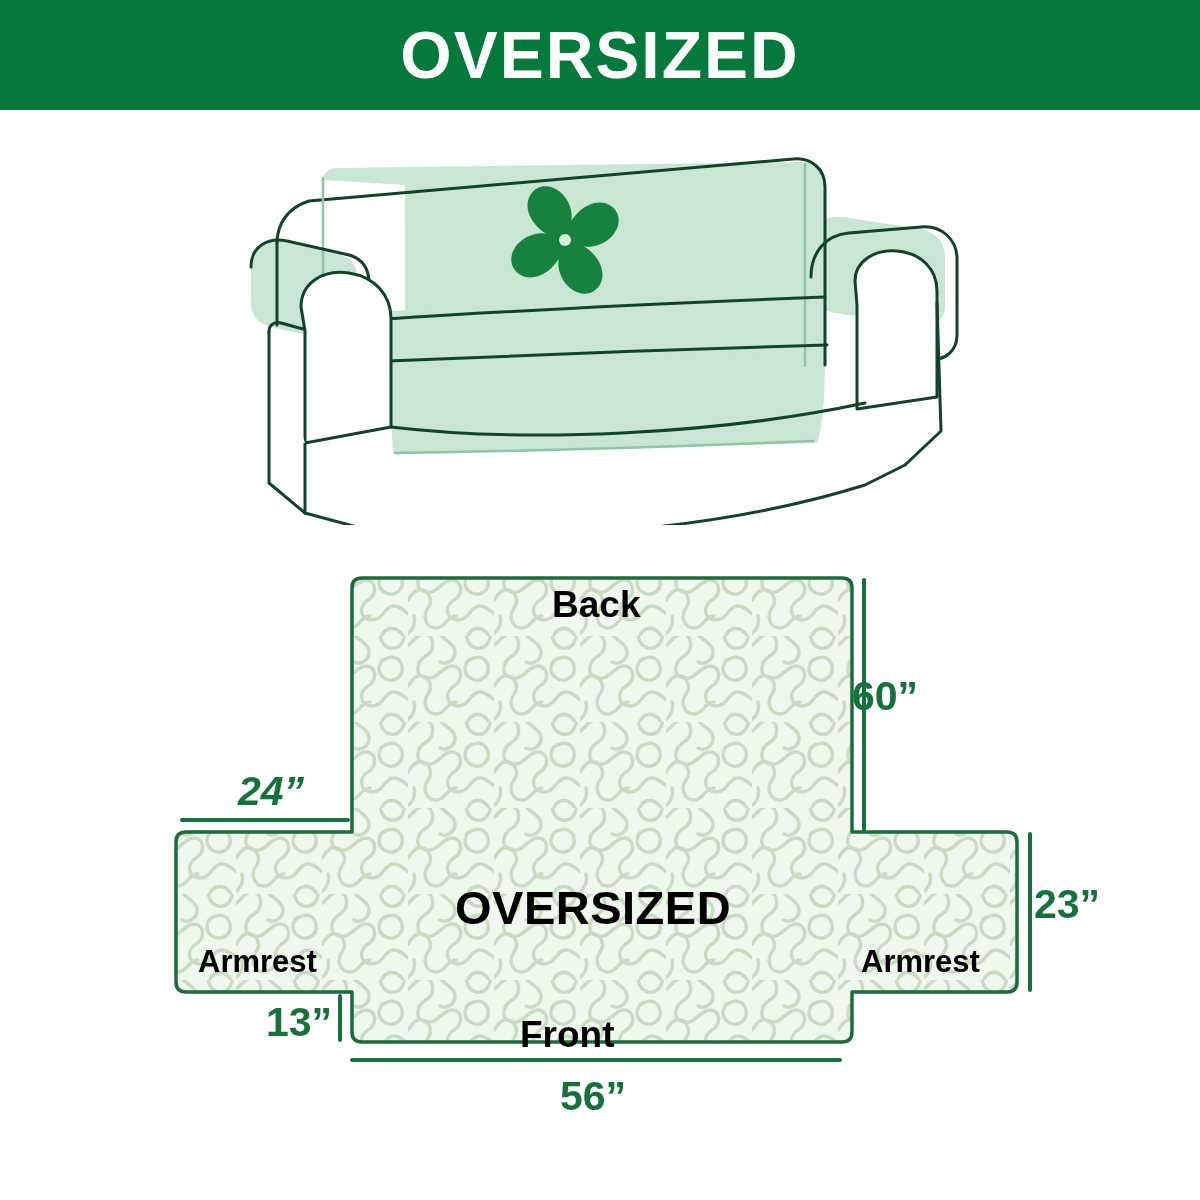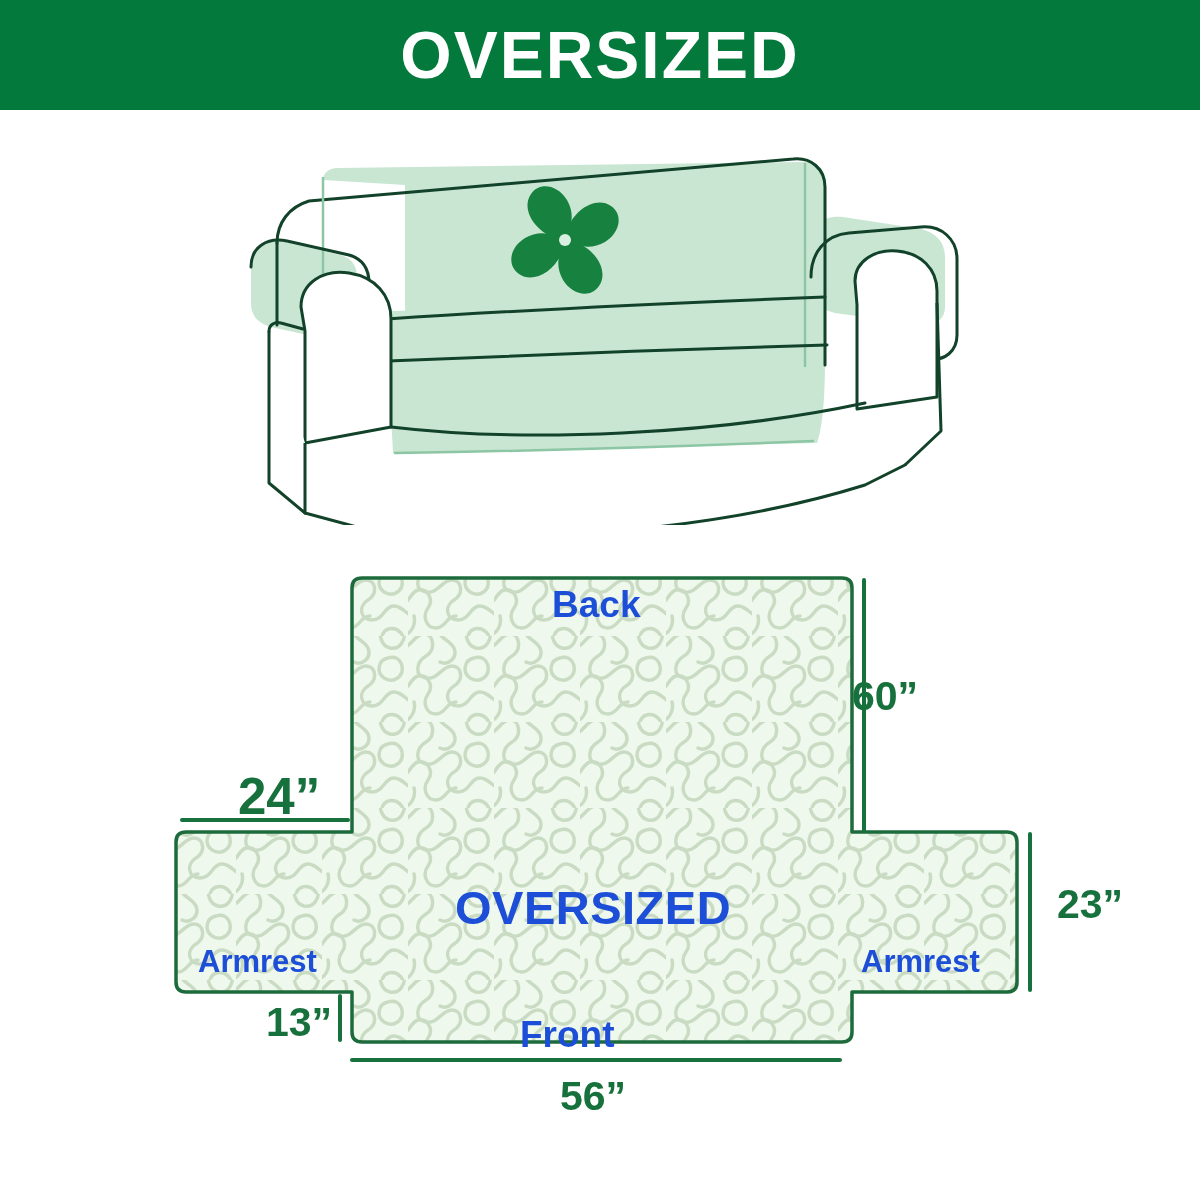--- a/index.html
+++ b/index.html
@@ -70,30 +70,30 @@
   .dim-label {
     position: absolute;
     color: #17713c;
     font-weight: bold;
     font-family: "Liberation Sans", sans-serif;
     white-space: nowrap;
     line-height: 1;
   }
   .panel-label {
     position: absolute;
-    color: #1d4ed8;
+    color: #000000;
     font-weight: bold;
     font-family: "Liberation Sans", sans-serif;
     white-space: nowrap;
     line-height: 1;
   }
 
   #label-40 { left: 852px; top: 676px; font-size: 41px; }
-  #label-23 { left: 1034px; top: 884px; font-size: 41px; margin-left: 23px; }
-  #label-24 { left: 238px; top: 771px; font-size: 51px; }
+  #label-23 { left: 1034px; top: 884px; font-size: 41px; }
+  #label-24 { left: 238px; top: 771px; font-size: 41px; font-style: italic; }
   #label-13 { left: 266px; top: 1002px; font-size: 41px; }
   #label-78 { left: 560px; top: 1076px; font-size: 41px; }
 
   #label-back   { left: 552px; top: 586px; font-size: 37px; }
   #label-front  { left: 520px; top: 1016px; font-size: 37px; }
   #label-armrest-left  { left: 198px; top: 946px; font-size: 31px; }
   #label-armrest-right { left: 861px; top: 946px; font-size: 31px; }
   #label-oversized-center {
     left: 455px; top: 884px;
     font-size: 47px;

